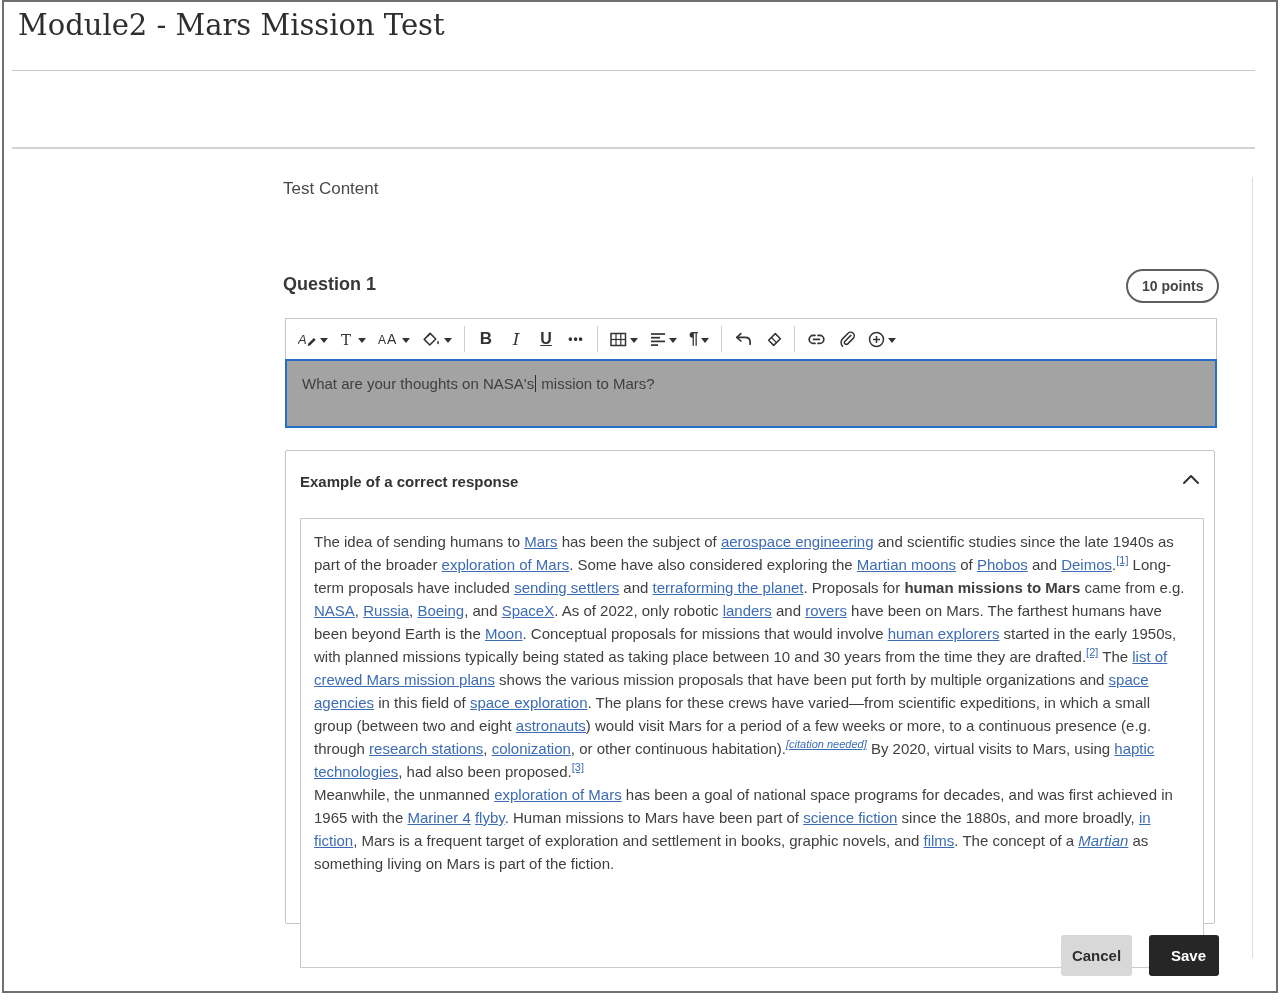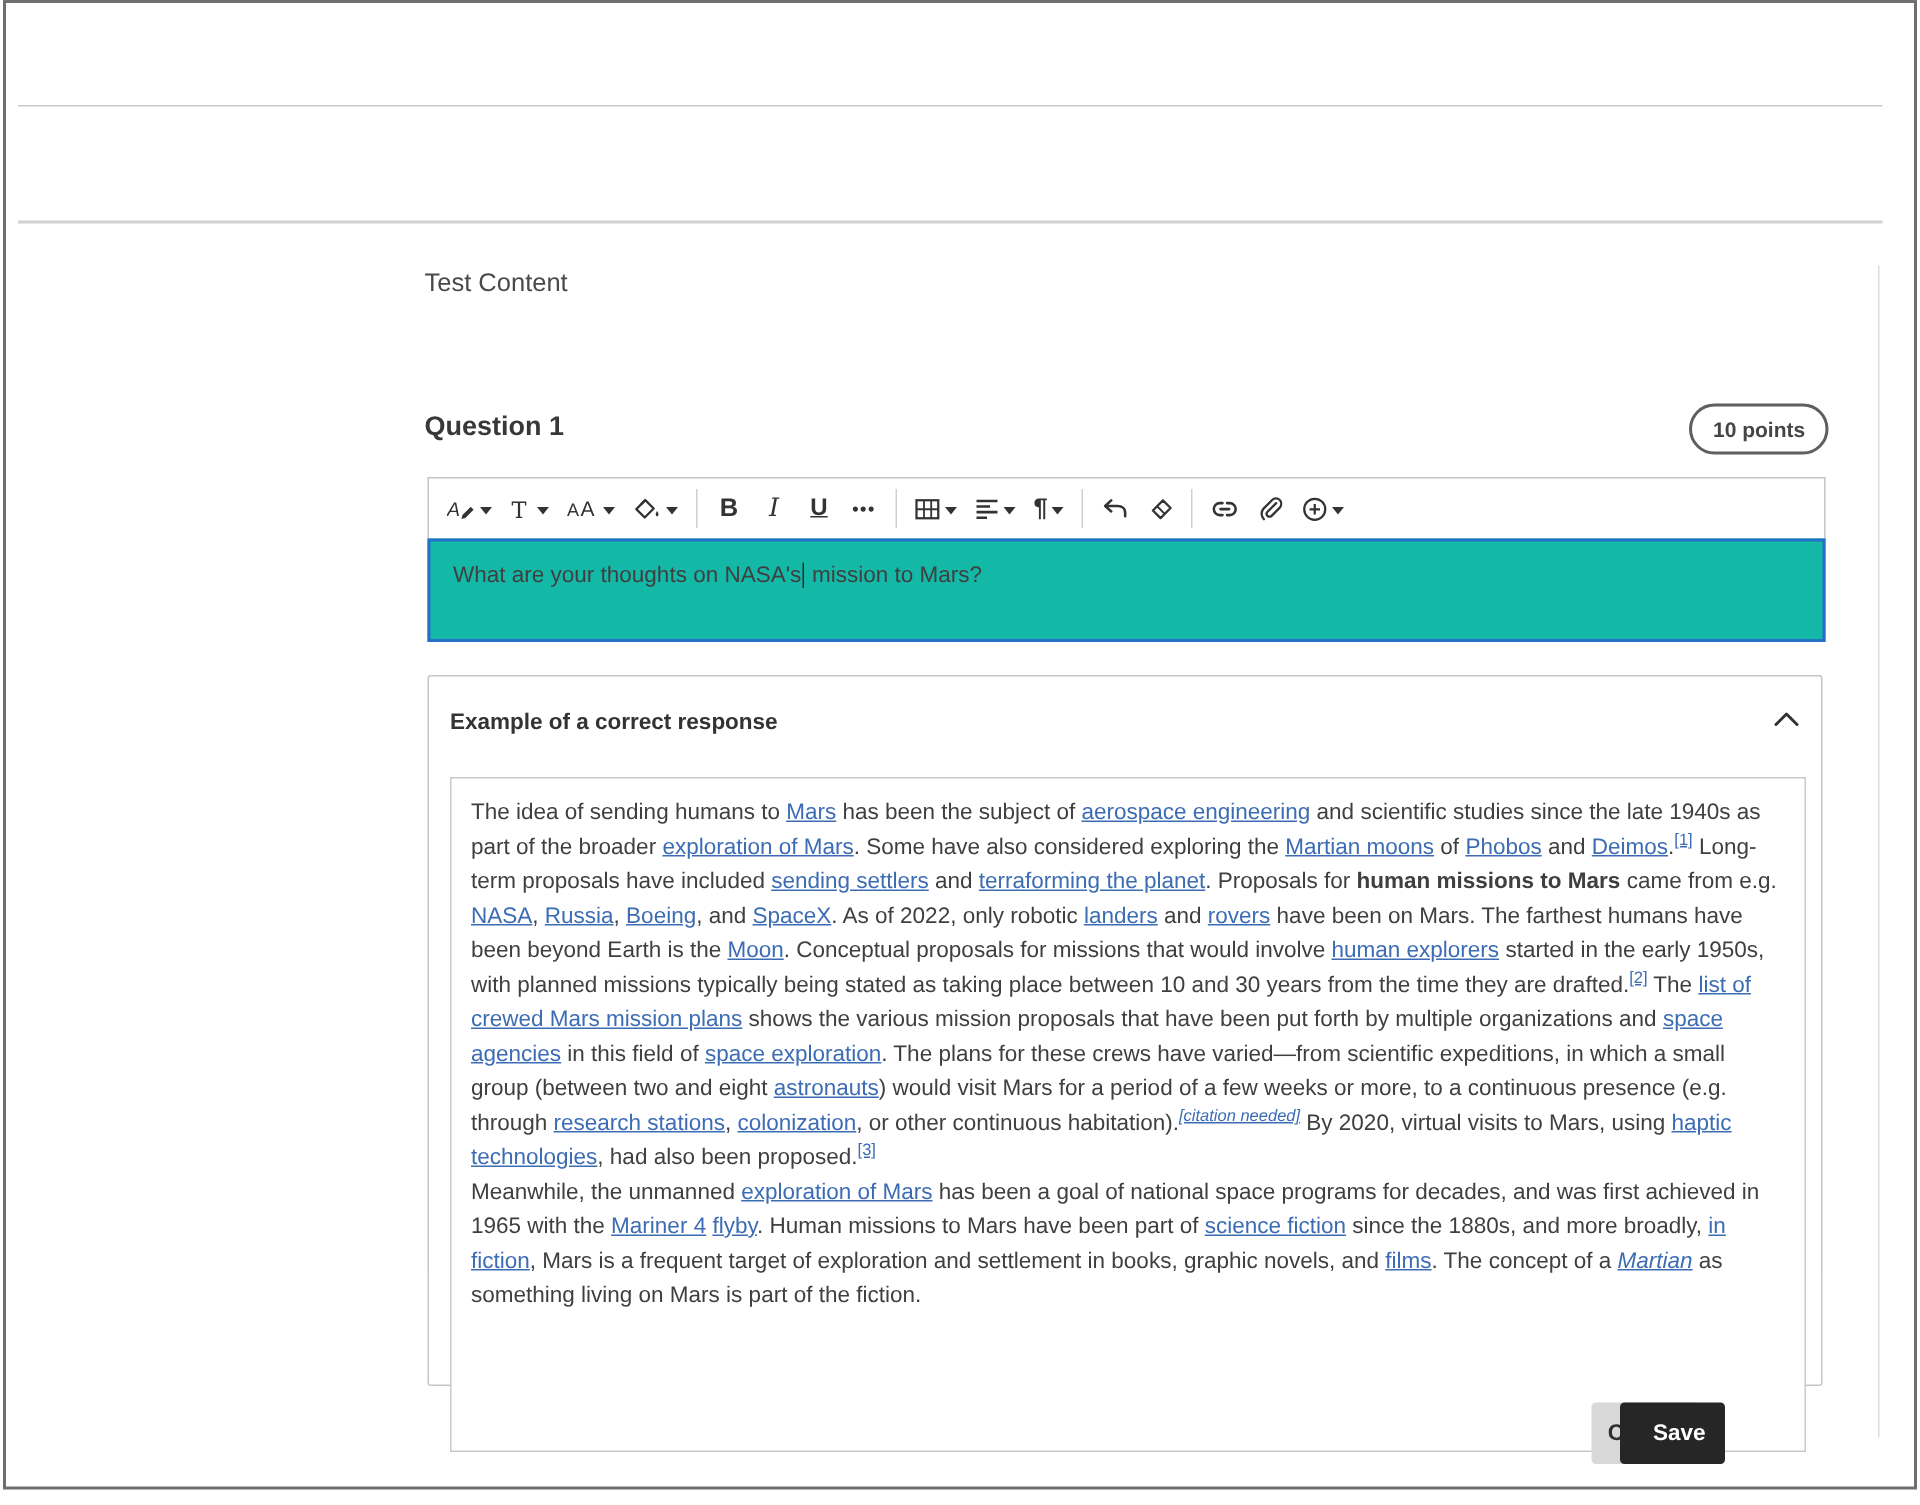--- a/index.html
+++ b/index.html
@@ -21,44 +21,45 @@
   .tb-btn{display:flex;align-items:center;justify-content:center;gap:3px;height:30px;min-width:30px;padding:0 6px;
      background:none;border:none;cursor:pointer;color:#333;}
   .tb-ic{display:flex;align-items:center;justify-content:center;color:#333;}
   .tb-sep{width:0;height:26px;border-left:1px solid #cfcfcf;margin:0 6px;}
   .caret{width:0;height:0;border-left:4px solid transparent;border-right:4px solid transparent;border-top:5px solid #333;margin-top:2px;}
   .g-bold{font-size:17px;font-weight:800;}
   .g-italic{font-size:17px;font-style:italic;font-family:"DejaVu Serif",serif;}
   .g-underline{font-size:16px;font-weight:600;text-decoration:underline;}
   .g-more{font-size:12px;font-weight:700;letter-spacing:1px;}
   .g-para{font-size:17px;font-weight:600;}
-  .q-input{left:281px;top:357px;width:932px;height:69px;border:2px solid var(--focus);background:#14b8a6;box-sizing:border-box;
+  .q-input{left:281px;top:357px;width:932px;height:69px;border:2px solid var(--focus);background:#a3a3a3;box-sizing:border-box;
      padding:14px 15px;font-size:15px;color:#3f3f3f;cursor:text;}
   .cursor-bar{display:inline-block;width:1px;height:17px;background:#2b2b2b;vertical-align:text-bottom;margin:0 1px;}
   .example{left:281px;top:448px;width:930px;height:474px;border:1px solid #c6c6c6;border-radius:2px;background:#fff;box-sizing:border-box;padding-left:30px;}
   .example-header{position:absolute;left:14px;top:22px;font-size:15px;font-weight:700;color:#333;}
   .collapse-btn{position:absolute;right:12px;top:20px;background:none;border:none;cursor:pointer;padding:2px;}
   .response-box{position:absolute;left:14px;top:67px;width:904px;height:450px;border:1px solid #c9c9c9;background:#fff;
      box-sizing:border-box;padding:11px 13px;font-size:15px;line-height:23px;color:#3f3f3f;overflow:hidden;cursor:text;}
   .seg{color:#3f3f3f;}
   .link{color:var(--link);text-decoration:underline;cursor:pointer;}
   .bold{font-weight:700;}
   sup{font-size:11px;line-height:0;}
   .suplink{color:var(--link);text-decoration:underline;cursor:pointer;}
   .citeneeded{color:var(--link);font-style:italic;text-decoration:underline;cursor:pointer;}
   .ilink{color:var(--link);font-style:italic;text-decoration:underline;cursor:pointer;}
   .btn{border:none;border-radius:3px;height:41px;font-size:15px;font-weight:700;cursor:pointer;font-family:"Liberation Sans",sans-serif;}
   .cancel-btn{left:1057px;top:933px;width:71px;background:var(--cancel-bg);color:#2e2e2e;}
-  .save-btn{left:1076px;top:933px;width:70px;background:var(--save-bg);color:#ffffff;padding-left:15px;}
+  .save-btn{left:1145px;top:933px;width:70px;background:var(--save-bg);color:#ffffff;padding-left:15px;}
 </style>
 </head>
 <body style="--link: #3c6cb4; --focus: #2570c7; --save-bg: #262626; --cancel-bg: #d8d8d8;">
 
 <div class="frame">
 
+  <div class="abs page-title">Module2 - Mars Mission Test</div>
   <div class="abs rule1"></div>
   <div class="abs rule2"></div>
   <div class="abs vdivider"></div>
 
   <div class="abs section-label">Test Content</div>
 
   <div class="abs q-heading">Question 1</div>
   <div class="abs points-pill">10 points</div>
 
   <div class="abs toolbar">

